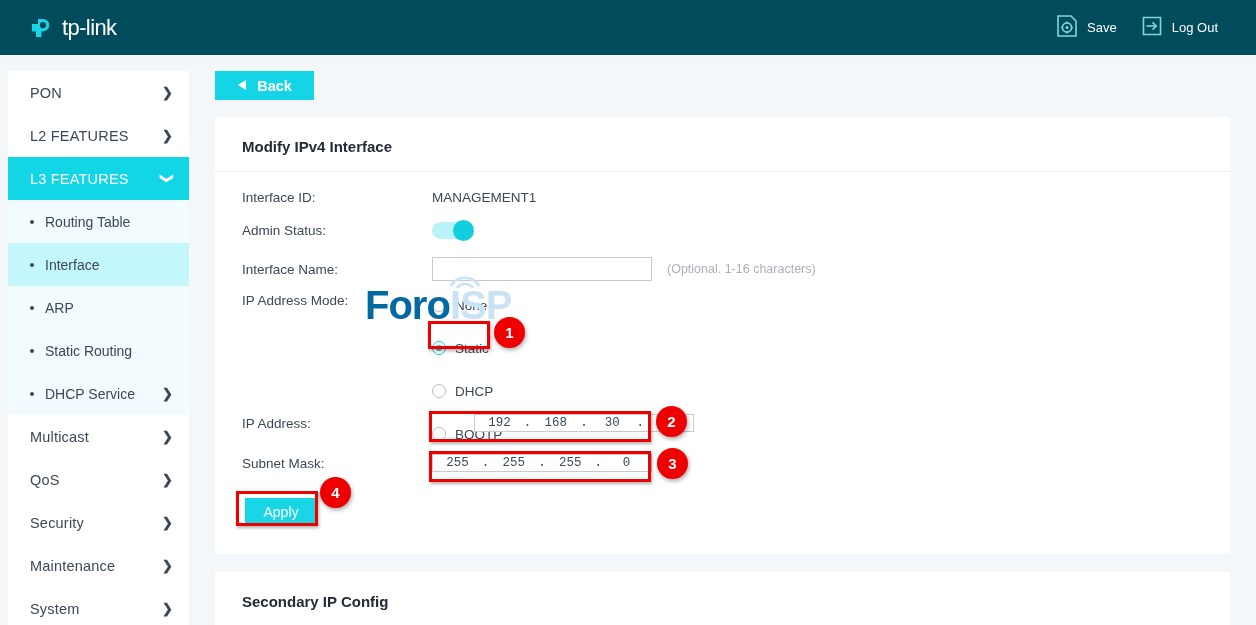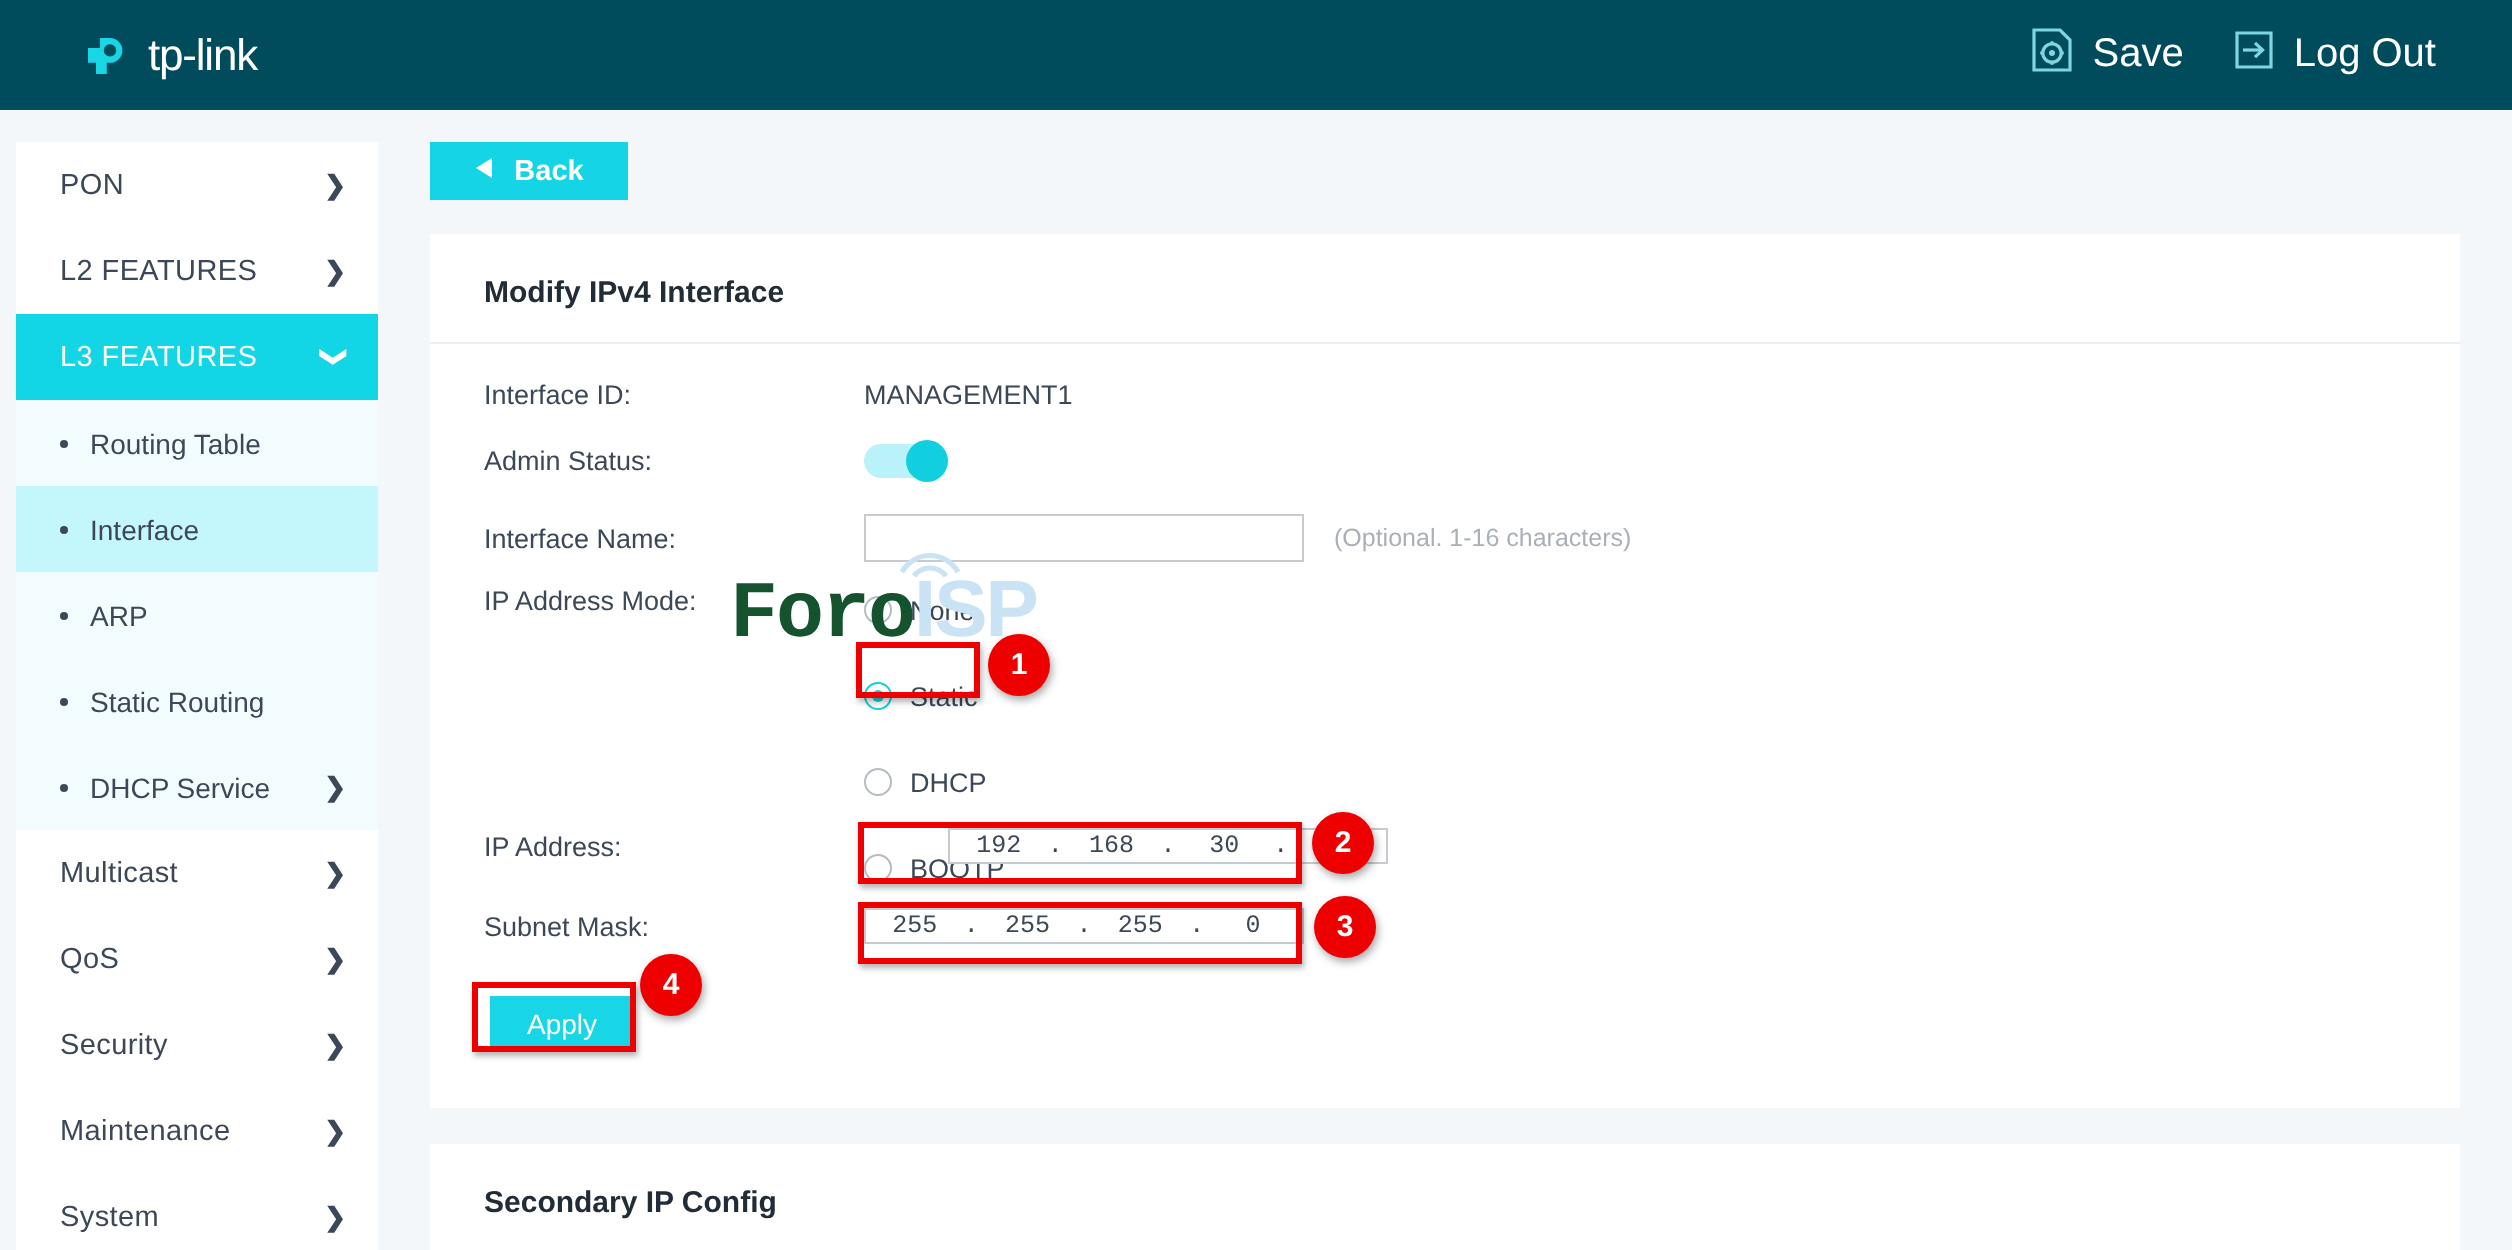--- a/index.html
+++ b/index.html
@@ -9,35 +9,35 @@
     overflow: hidden;
     background: #f4f7f9;
     font-family: "Liberation Sans", sans-serif;
   }
 
   
   #topbar {
     position: absolute; left: 0; top: 0;
     width: 1256px; height: 55px;
     background: #004b5c;
-    display: flex; align-items: center; padding-left: 12px;
+    display: flex; align-items: center;
   }
   #logo-wrap { display: flex; align-items: center; margin-left: 26px; }
   #logo-mark { width: 30px; height: 30px; position: relative; }
   #logo-text {
     color: #ffffff; font-size: 22px; letter-spacing: -0.6px;
     margin-left: 6px; font-weight: 400;
   }
   #topbar-actions {
     margin-left: auto; margin-right: 24px;
     display: flex; align-items: center; gap: 10px;
   }
   .tb-action { display: flex; align-items: center; cursor: pointer; }
   .tb-action .lbl {
-    color: #ffffff; font-size: 20px; margin-left: 9px; margin-right: 14px;
+    color: #ffffff; font-size: 13px; margin-left: 9px; margin-right: 14px;
   }
 
   
   #sidebar {
     position: absolute; left: 8px; top: 71px;
     width: 181px; background: #ffffff;
   }
   .nav-top {
     height: 43px; display: flex; align-items: center;
     padding: 0 16px 0 22px; cursor: pointer; background: #ffffff;
@@ -149,21 +149,21 @@
     display: flex; align-items: center; justify-content: center;
     box-shadow: 1px 2px 4px rgba(0,0,0,.35);
   }
 
   
   #watermark {
     position: absolute; left: 365px; top: 283px;
     font-size: 40px; font-weight: bold; letter-spacing: -1px;
     pointer-events: none; user-select: none;
   }
-  #watermark .wm-foro { color: #14532d; font-family: Liberation Mono, monospace; }
+  #watermark .wm-foro { color: #0369a1; }
   #watermark .wm-isp { color: #c9e3f5; }
   #wm-arc { position: absolute; left: 445px; top: 268px; pointer-events: none; }
 </style>
 </head>
 <body>
 
 <div id="topbar">
   <div id="logo-wrap">
     <div id="logo-mark">
       <svg width="30" height="30" viewBox="0 0 30 30">

